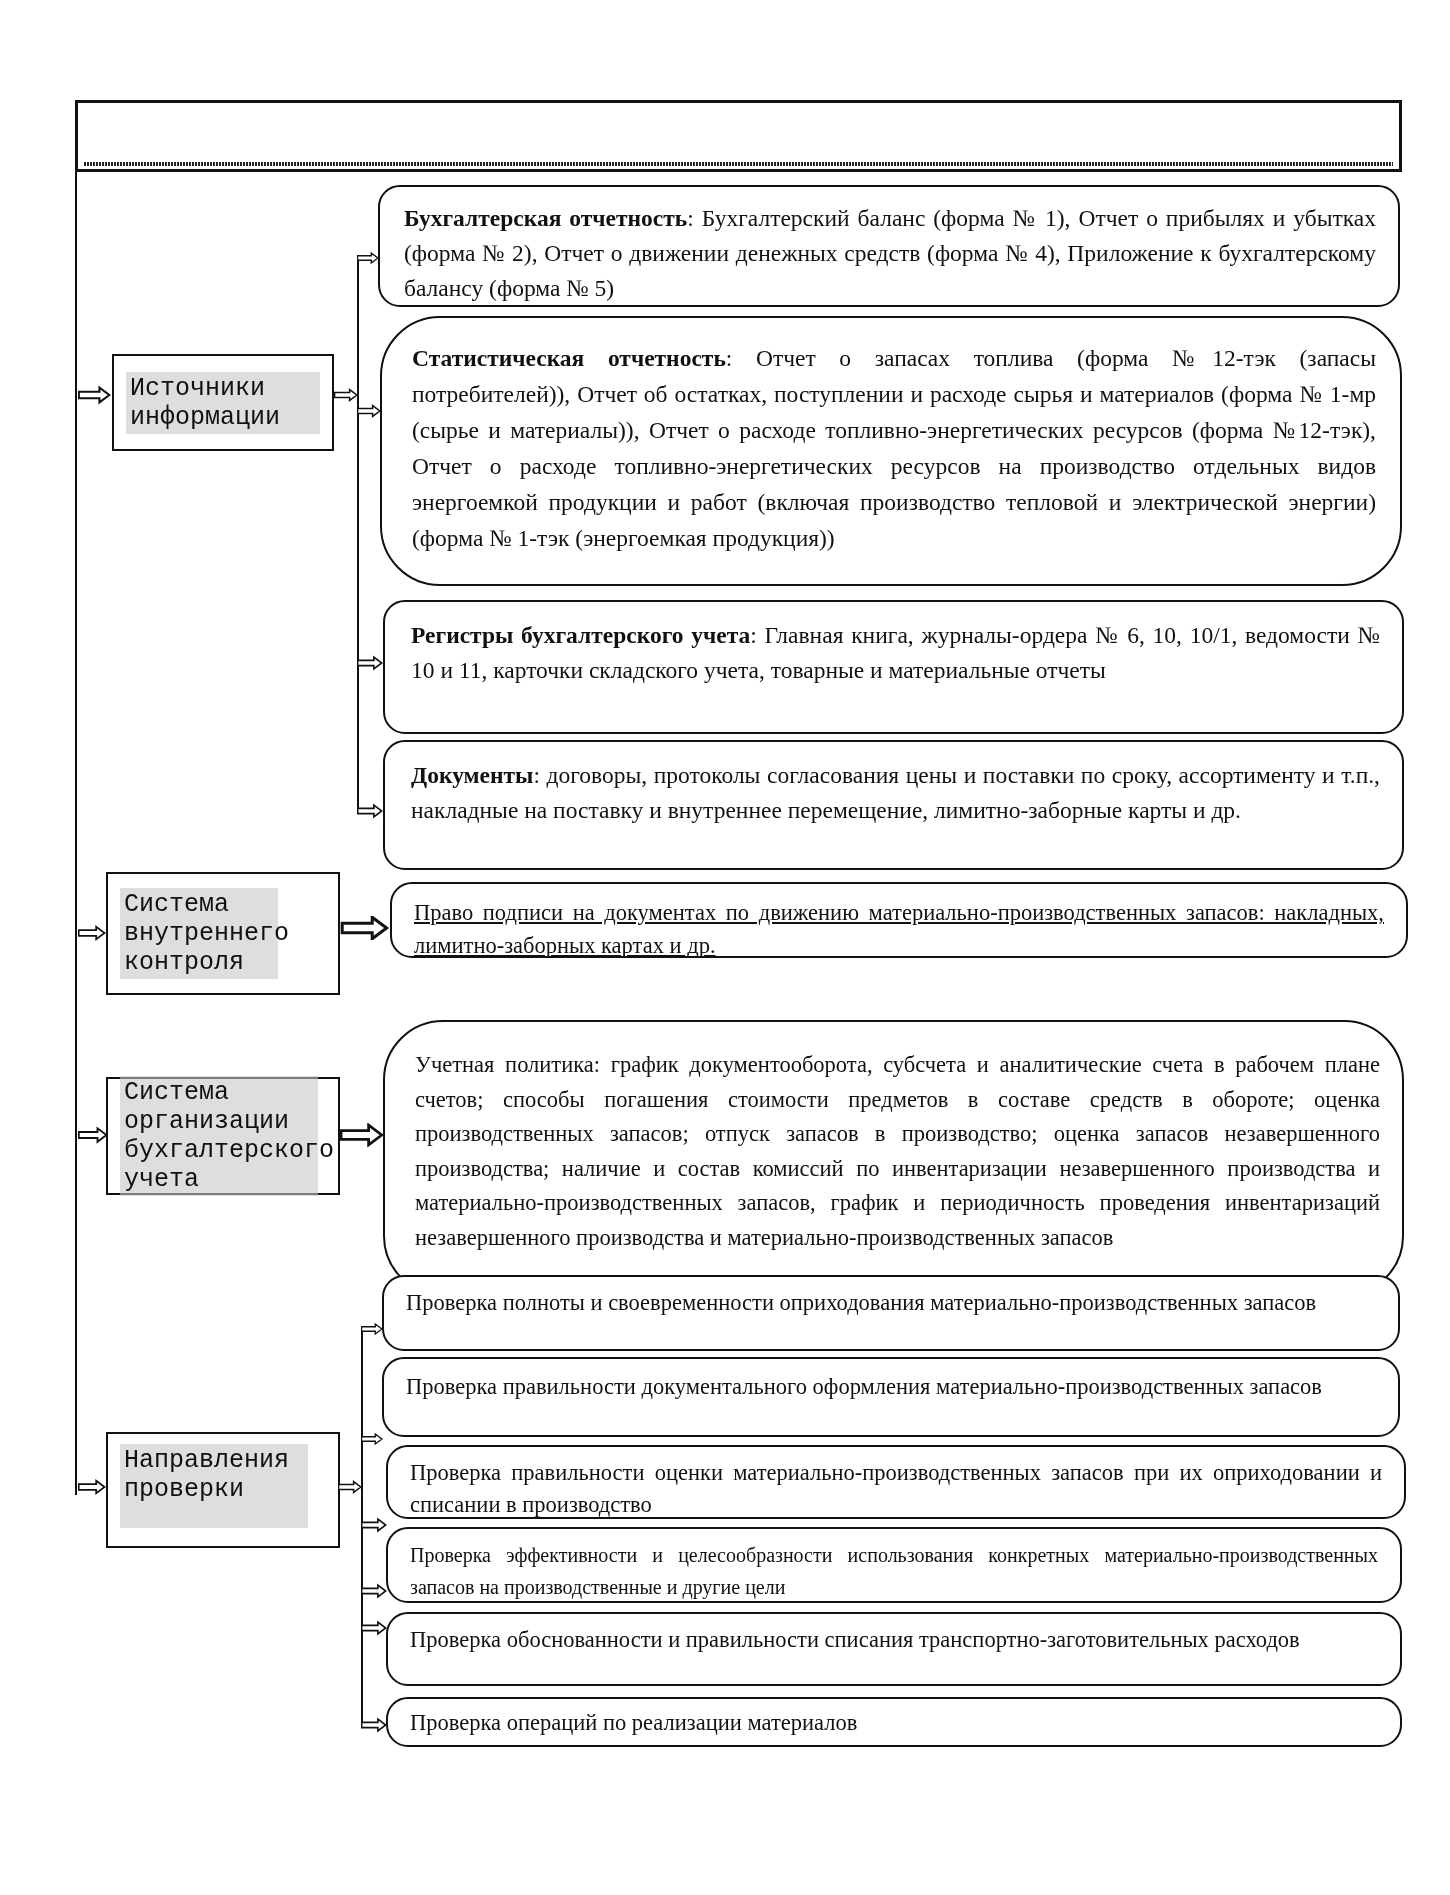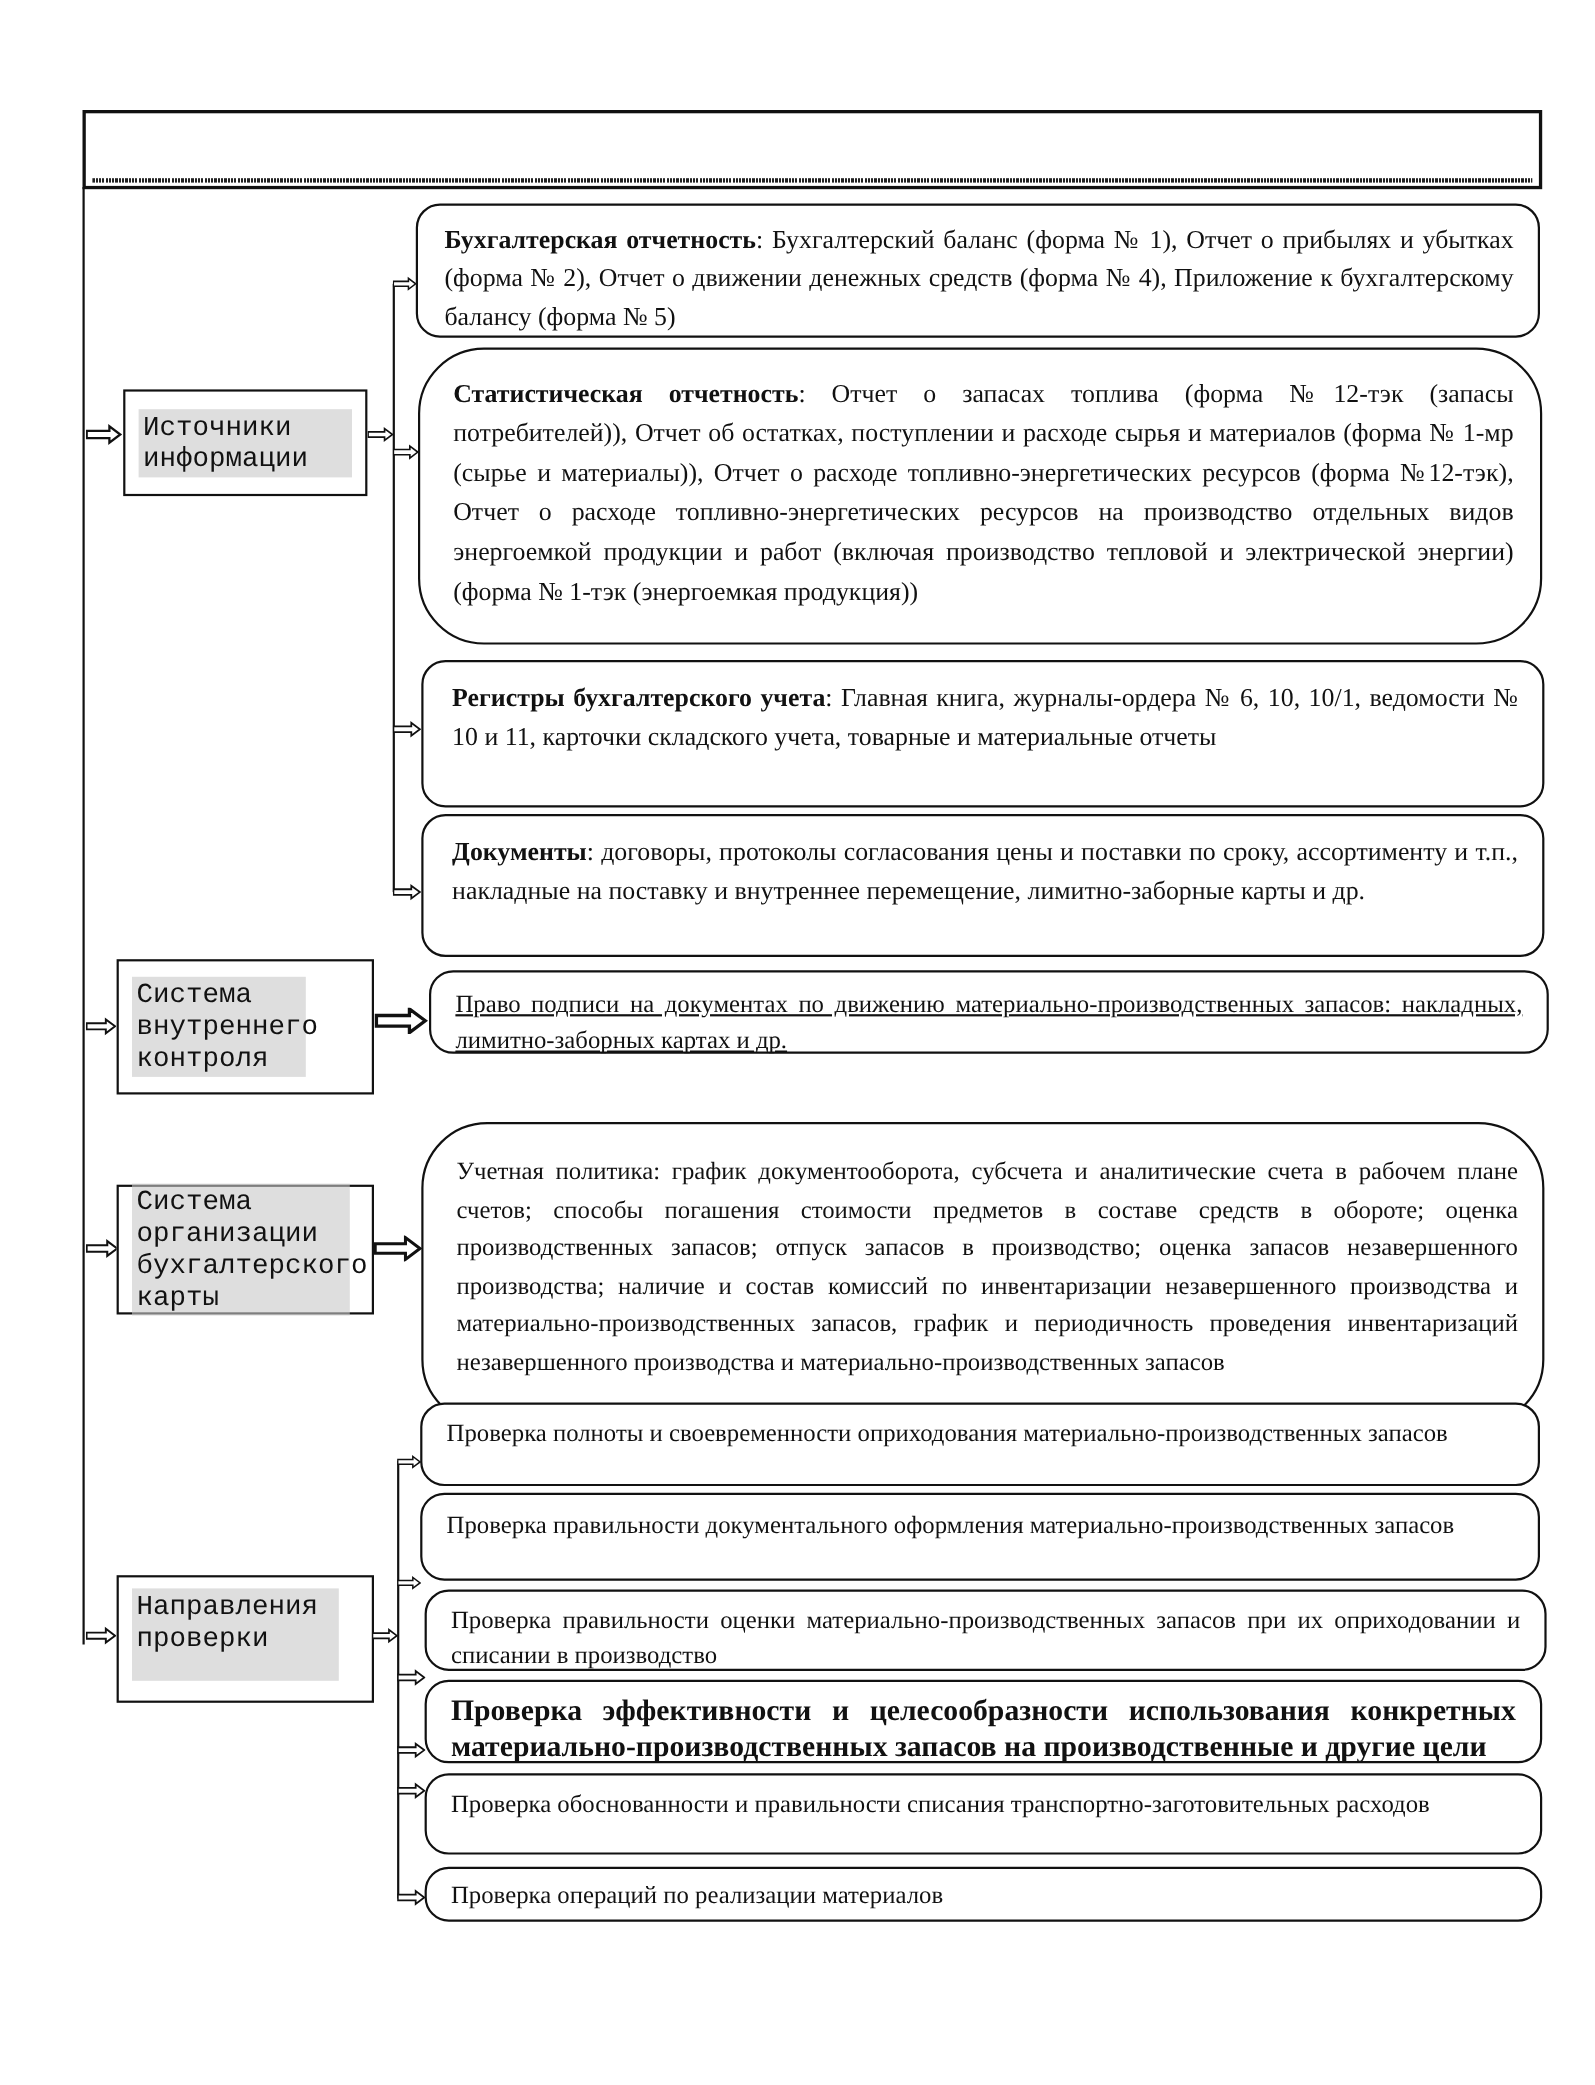--- a/index.html
+++ b/index.html
@@ -98,21 +98,21 @@
   </svg>
 <div class="abs rbox" style="left:390px; top:882px; width:1018px; height:76px; padding:12px 22px 4px 22px; line-height:33px; font-size:22.5px;text-decoration:underline;">
   <span>Право подписи на документах по движению материально-производственных запасов: накладных, лимитно-заборных картах и др.</span>
 </div>
 
 <svg class="arrow" style="left:78px; top:1124px;" width="30" height="22">
     <use href="#harrow"></use>
   </svg>
 <div class="abs left-box" style="left:106px; top:1077px; width:234px; height:118px;">
   <div class="inner">
-      <span class="label dots" style="width:190px;">Система организации бухгалтерского карты</span>
+      <span class="label dots" style="width:190px;">Система организации бухгалтерского учета</span>
     </div>
 </div>
 <svg class="arrow" style="left:340px; top:1123px;" width="44" height="24">
     <use href="#harrow"></use>
   </svg>
 <div class="abs rbox big" style="left:383px; top:1020px; width:1021px; height:276px; padding:26px 22px 10px 30px; line-height:34.5px; font-size:22.5px;">
   <span>Учетная политика: график документооборота, субсчета и аналитические счета в рабочем плане счетов; способы погашения стоимости предметов в составе средств в обороте; оценка производственных запасов; отпуск запасов в производство; оценка запасов незавершенного производства; наличие и состав комиссий по инвентаризации незавершенного производства и материально-производственных запасов, график и периодичность проведения инвентаризаций незавершенного производства и материально-производственных запасов</span>
 </div>
 
 <svg class="arrow" style="left:78px; top:1476px;" width="28" height="22">
@@ -145,21 +145,21 @@
 <svg class="arrow" style="left:361px; top:1514px;" width="26" height="22">
     <use href="#harrow"></use>
   </svg>
 <div class="abs rbox" style="left:386px; top:1445px; width:1020px; height:74px; padding:10px 22px 6px 22px; line-height:32px; font-size:22.5px;">
   <span>Проверка правильности оценки материально-производственных запасов при их оприходовании и списании в производство</span>
 </div>
 
 <svg class="arrow" style="left:361px; top:1580px;" width="26" height="22">
     <use href="#harrow"></use>
   </svg>
-<div class="abs rbox" style="left:386px; top:1527px; width:1016px; height:76px; padding:10px 22px 6px 22px; line-height:32px; font-size:27px;font-weight:bold;">
+<div class="abs rbox" style="left:386px; top:1527px; width:1016px; height:76px; padding:10px 22px 6px 22px; line-height:32px; font-size:20px;">
   <span>Проверка эффективности и целесообразности использования конкретных материально-производственных запасов на производственные и другие цели</span>
 </div>
 
 <svg class="arrow" style="left:361px; top:1617px;" width="26" height="22">
     <use href="#harrow"></use>
   </svg>
 <div class="abs rbox" style="left:386px; top:1612px; width:1016px; height:74px; padding:10px 22px 6px 22px; line-height:32px; font-size:22.5px;">
   <span>Проверка обоснованности и правильности списания транспортно-заготовительных расходов</span>
 </div>
 

